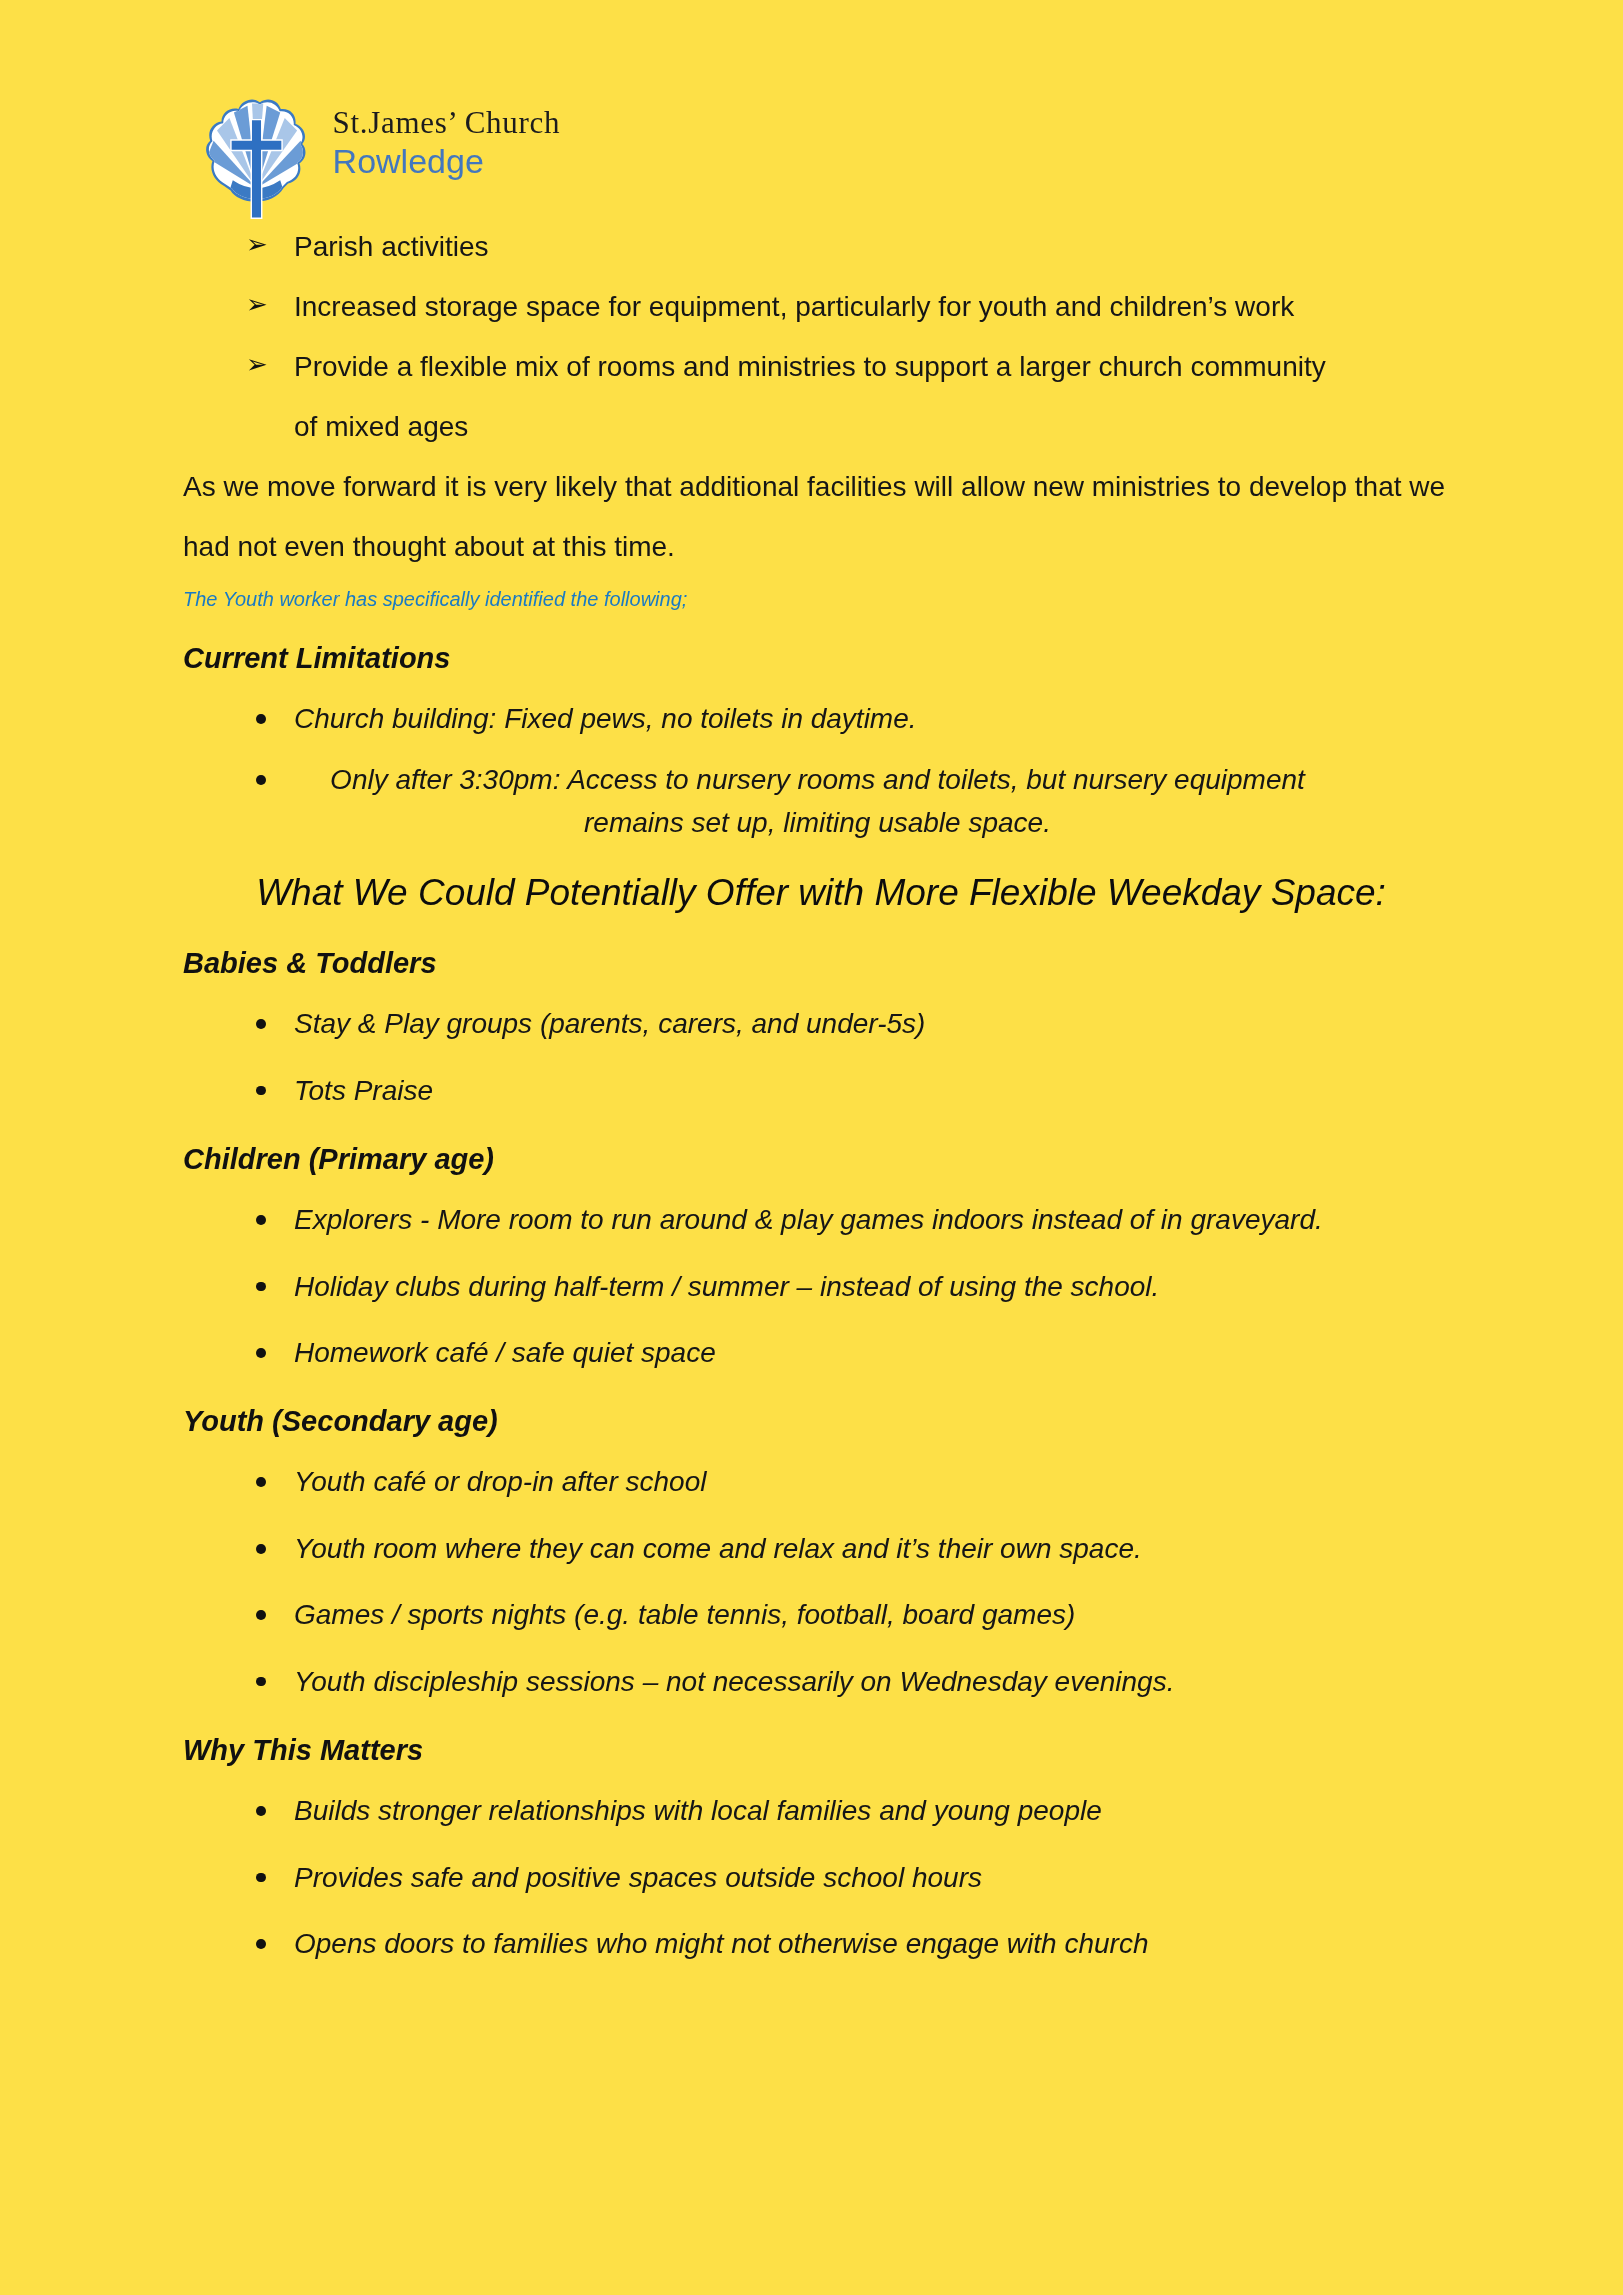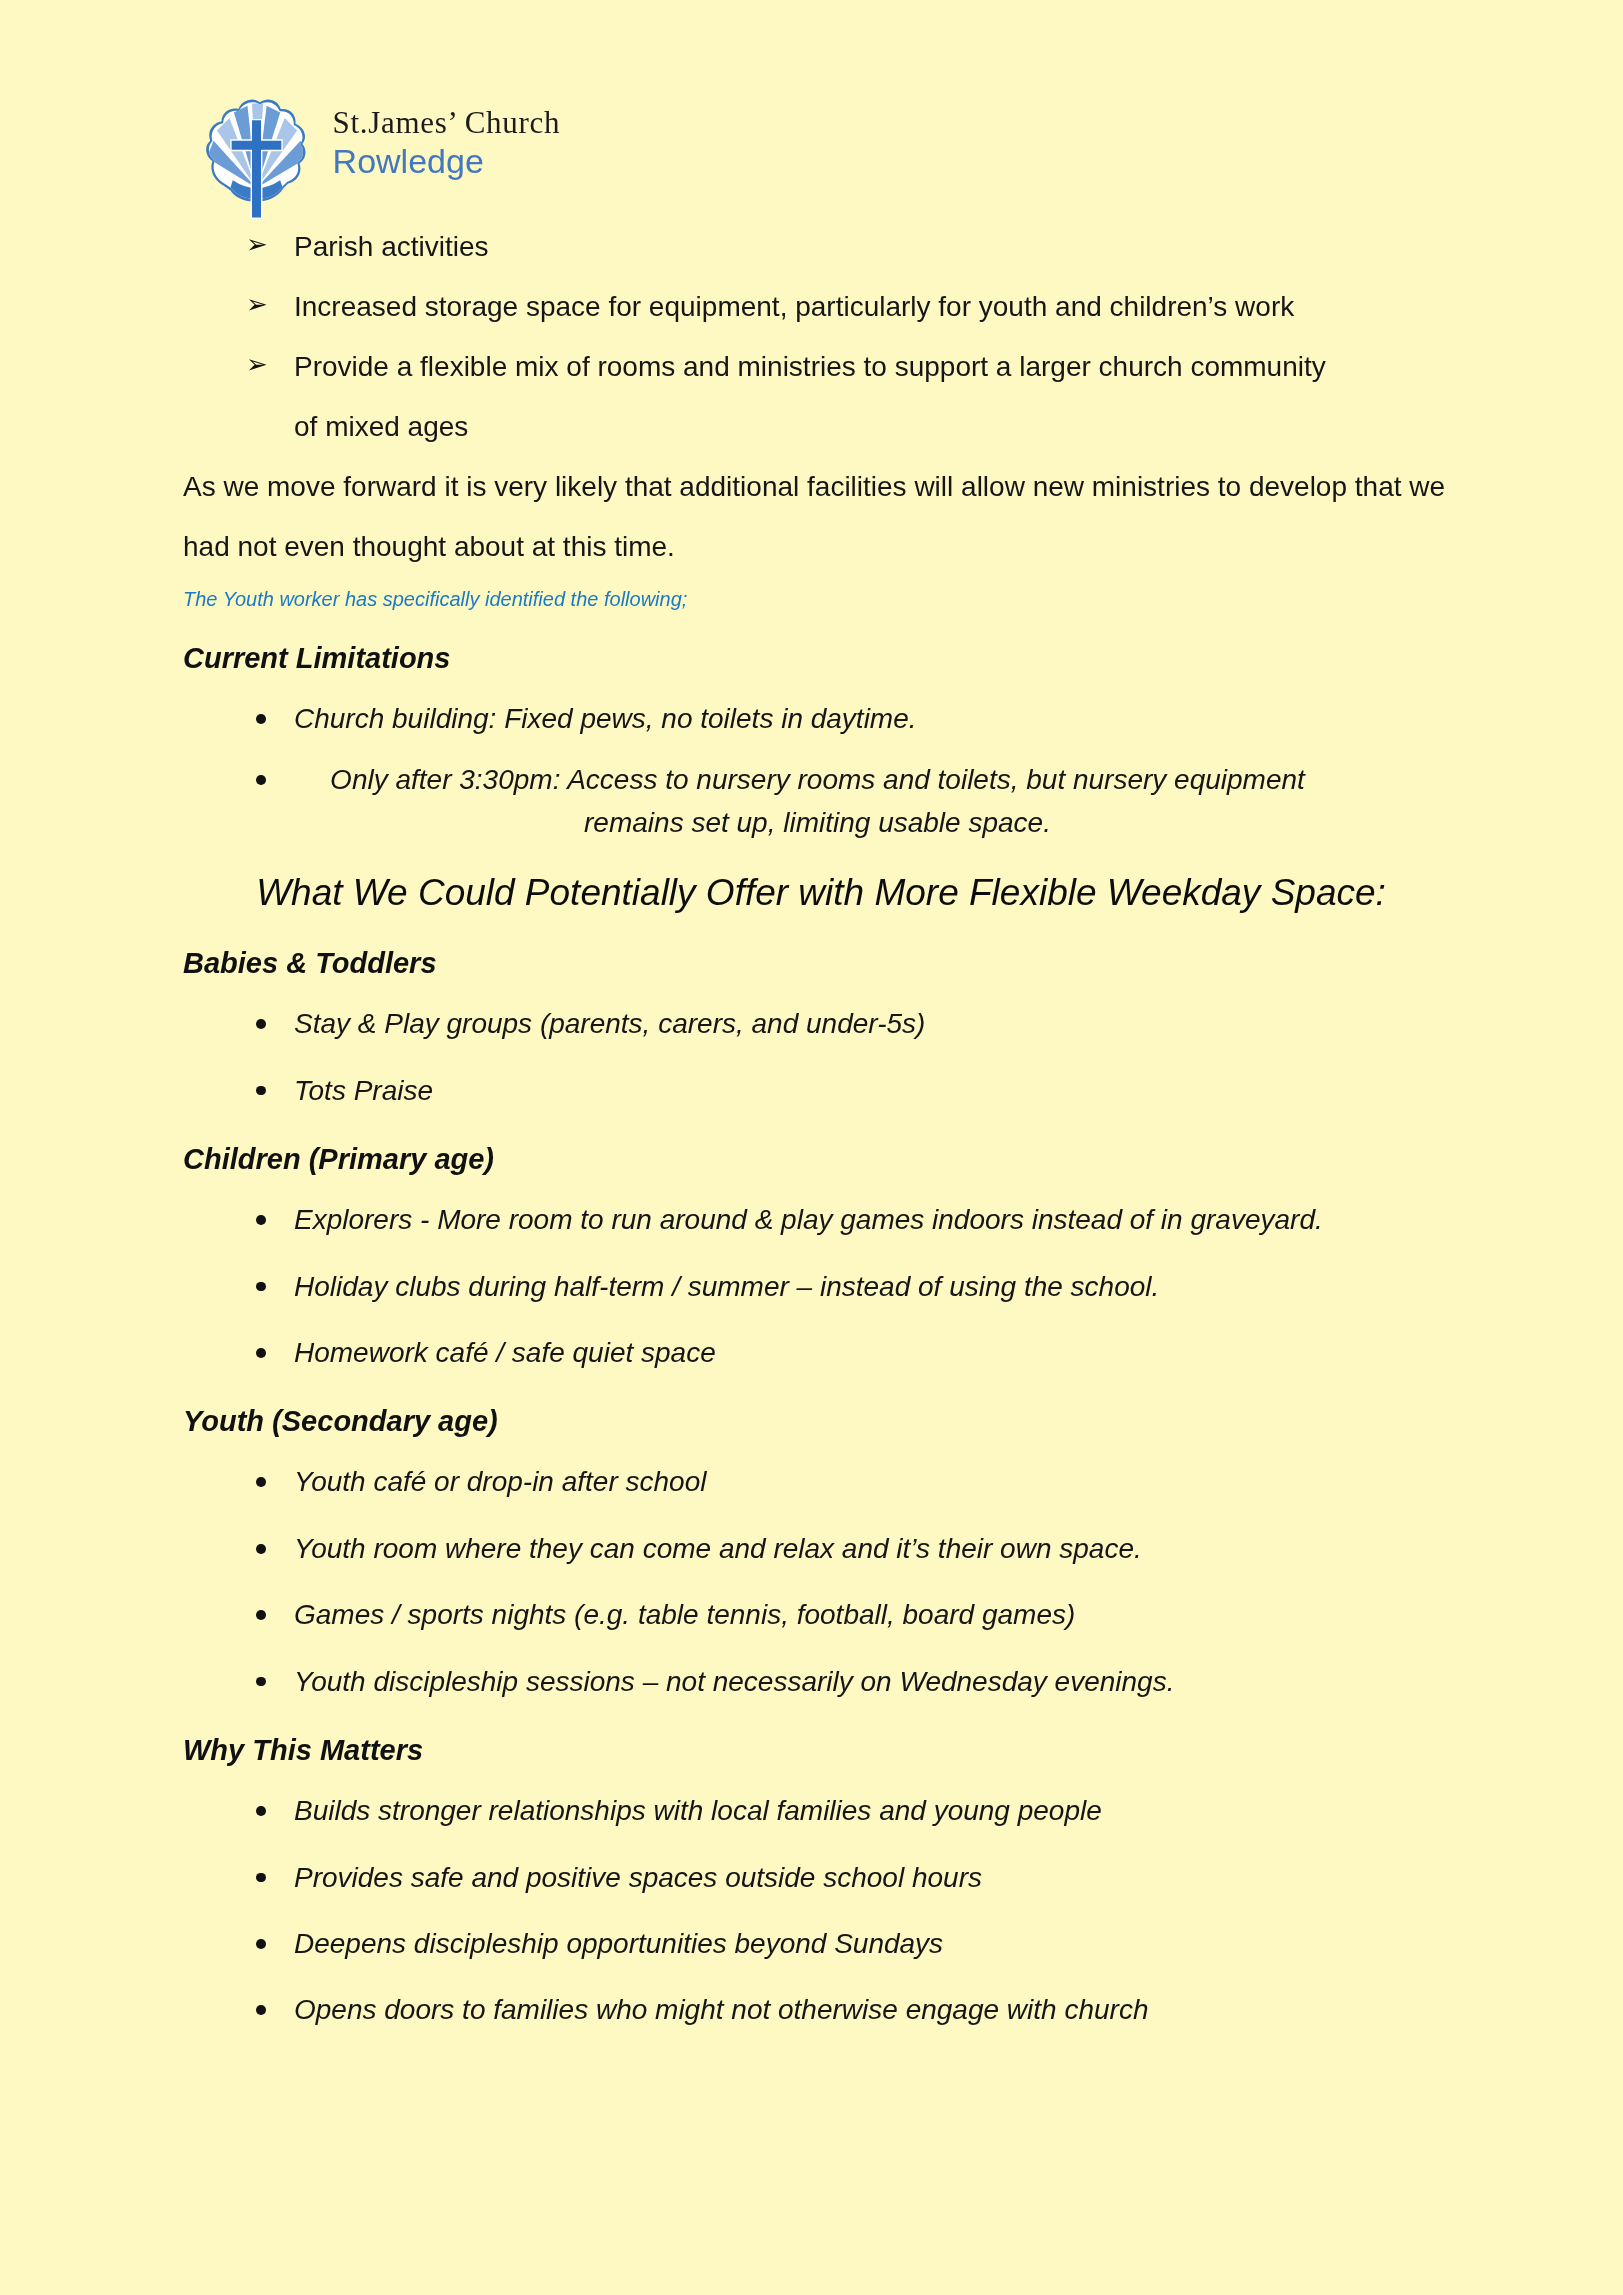--- a/index.html
+++ b/index.html
@@ -1,21 +1,21 @@
 <!DOCTYPE html>
 <html style="font-size:10.5px"><head>
 <meta charset="utf-8">
 <style>
   * { margin: 0; padding: 0; box-sizing: border-box; }
   html, body { background: #e8e8e8; }
   .page {
     position: relative;
     width: 1623px;
     height: 2295px;
-    background: #fef9c3;
+    background: #fde047;
     margin: 0 auto;
     padding: 90px 164px 0 183px;
     font-family: "Liberation Sans", "DejaVu Sans", sans-serif;
     color: #161616;
     overflow: hidden;
   }
 
   
   .logo-row {
     display: flex;
@@ -199,18 +199,17 @@
     <li>Youth café or drop-in after school</li>
     <li>Youth room where they can come and relax and it’s their own space.</li>
     <li>Games / sports nights (e.g. table tennis, football, board games)</li>
     <li>Youth discipleship sessions – not necessarily on Wednesday evenings.</li>
   </ul>
 
   <h3 class="section-heading">Why This Matters</h3>
   <ul class="dot-list">
     <li>Builds stronger relationships with local families and young people</li>
     <li>Provides safe and positive spaces outside school hours</li>
-    <li>Deepens discipleship opportunities beyond Sundays</li>
     <li>Opens doors to families who might not otherwise engage with church</li>
   </ul>
 
 </div>
 
 
 </body></html>

